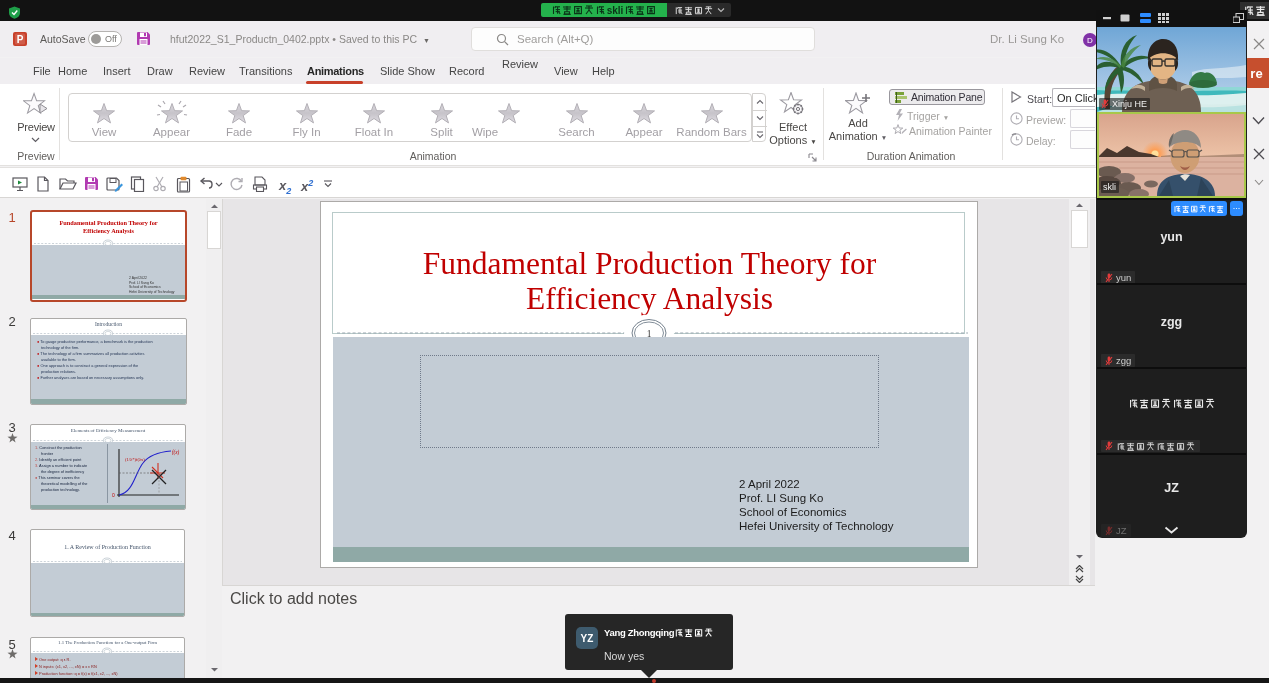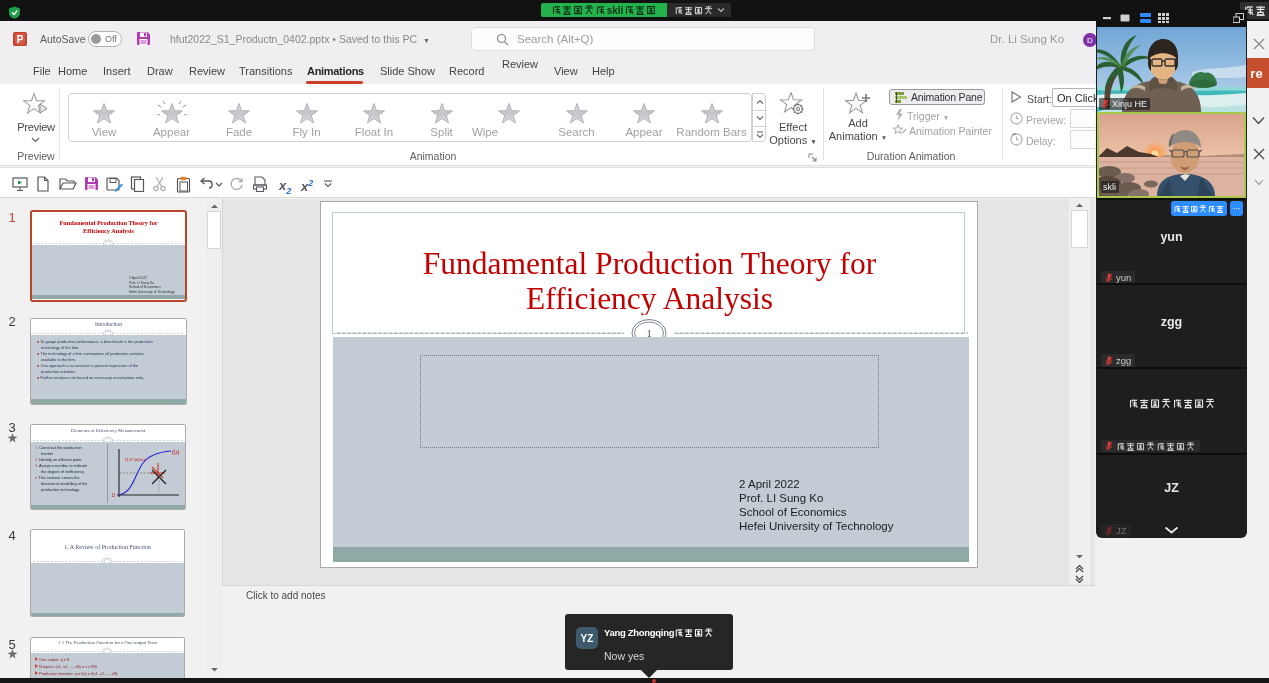--- a/index.html
+++ b/index.html
@@ -39,21 +39,21 @@
 .thumbnum{position:absolute;font-size:13px;color:#444;width:16px;text-align:center}
 .thumb{position:absolute;left:30px;background:#fff;border:1px solid #acaaa8;border-radius:2px;overflow:hidden}
 
 #pscroll{left:206px;top:199px;width:16px;height:479px;background:#f0eff0}
 
 #canvas{left:222px;top:199px;width:873px;height:386px;background:#e7e5e7;border-left:1px solid #d8d6d4}
 #slide{position:absolute;left:98px;top:3px;width:656px;height:365px;background:#fff;box-shadow:0 0 0 1px #acaaa8}
 #mscroll{left:1069px;top:199px;width:21px;height:386px}
 
 #notes{left:222px;top:585px;width:873px;height:93px;background:#f2f1f2;border-top:1px solid #d8d6d4}
-#notes .t{position:absolute;left:24px;top:4px;font-size:10px;color:#4a4846}
+#notes .t{position:absolute;left:8px;top:4px;font-size:16px;color:#4a4846}
 
 #botbar{left:0;top:678px;width:1269px;height:5px;background:#161616}
 
 #toast{left:565px;top:614px;width:168px;height:56px;background:#262626;border-radius:3px;z-index:30}
 #toast .tri{position:absolute;left:76px;top:56px;width:0;height:0;border-left:8px solid transparent;border-right:8px solid transparent;border-top:8px solid #262626}
 #yz{position:absolute;left:11px;top:13px;width:22px;height:22px;border-radius:5px;background:#3e5b6e;color:#fff;font-size:10px;font-weight:bold;display:flex;align-items:center;justify-content:center}
 
 #rstrip{left:1247px;top:21px;width:22px;height:657px;background:#f2f1f2}
 #sharebtn{left:1244px;top:58px;width:25px;height:30px;background:#c64f2e;border-radius:4px 0 0 4px;color:#fff;font-size:13px;font-weight:bold;display:flex;align-items:center;justify-content:center}
 

